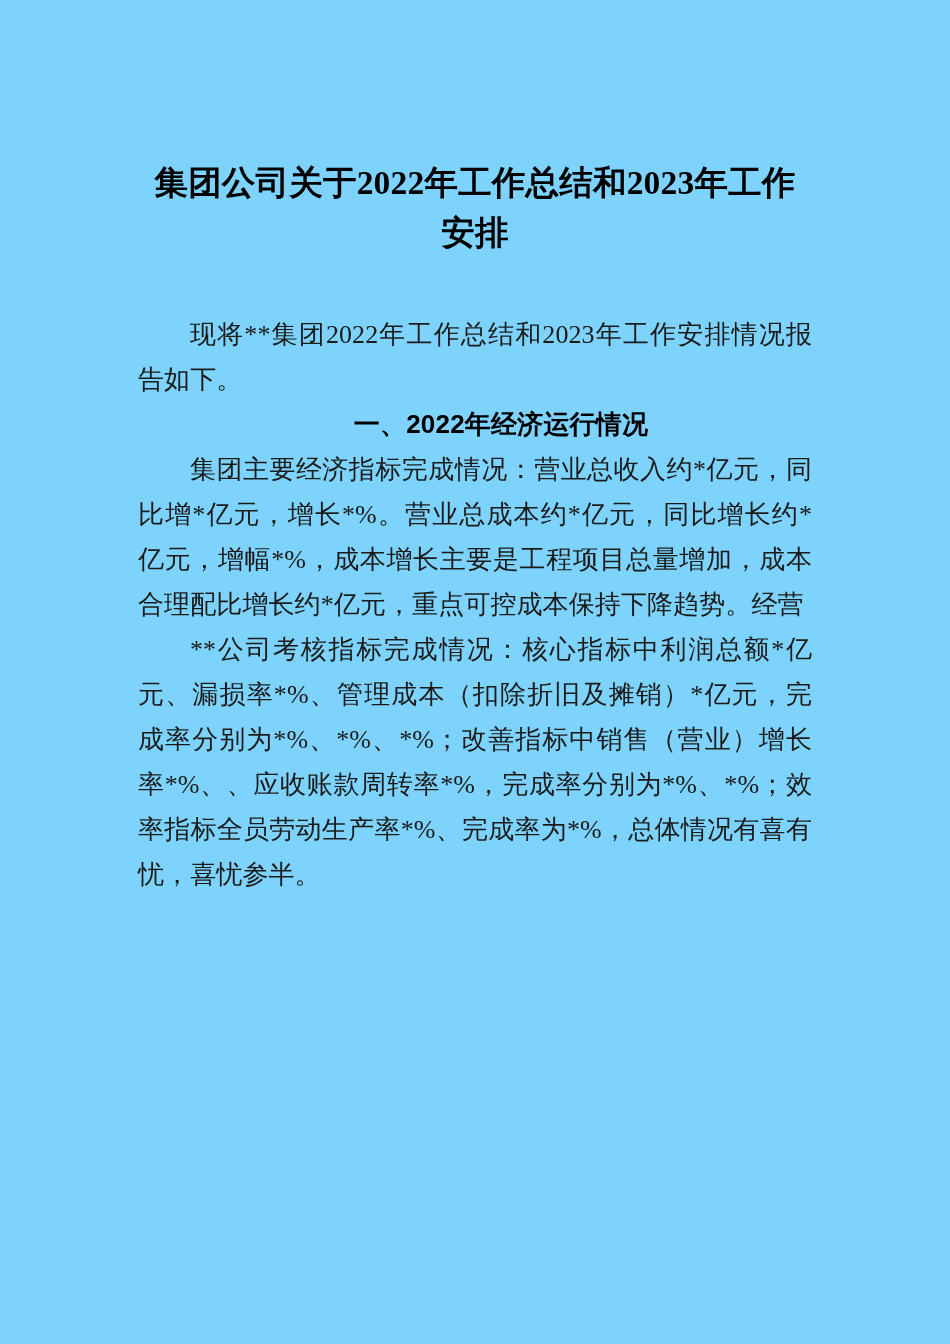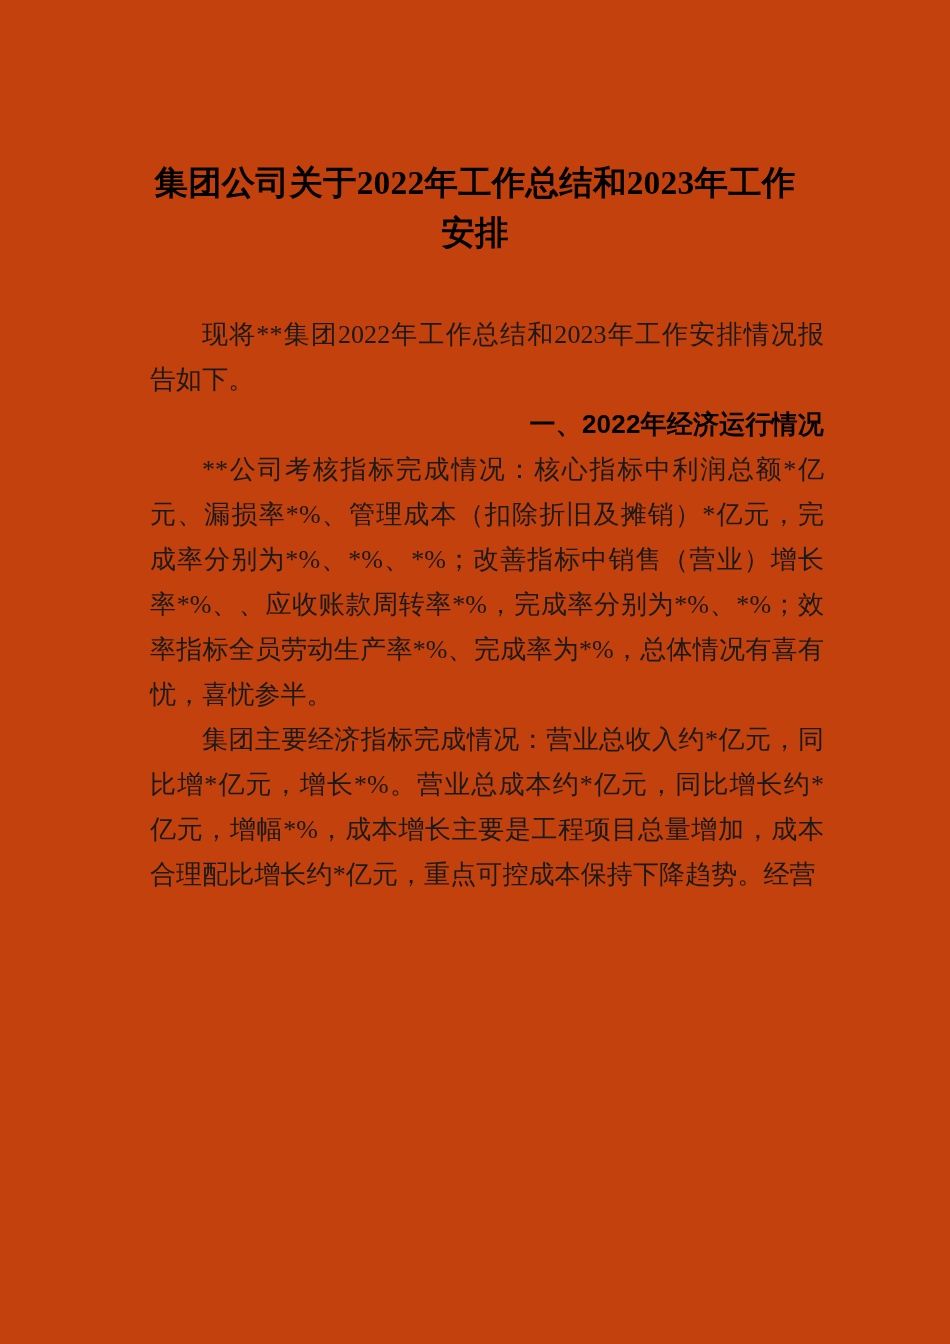--- a/index.html
+++ b/index.html
@@ -6,21 +6,21 @@
   html, body {
     margin: 0;
     padding: 0;
     background: #ffffff;
   }
 
   .page {
     position: relative;
     width: 950px;
     height: 1344px;
-    background: #c2410c;
+    background: #7dd3fc;
     margin: 0 auto;
     overflow: hidden;
     box-sizing: border-box;
   }
 
   .content {
     position: absolute;
     left: 138px;
     top: 0;
     width: 674px;
@@ -41,21 +41,21 @@
     line-height: 50px;
     color: #000000;
     letter-spacing: 0.2px;
     -webkit-font-smoothing: antialiased;
   }
 
   
   .body-block {
     position: absolute;
     top: 312px;
-    left: 12px;
+    left: 0;
     width: 674px;
   }
 
   p.para {
     margin: 0;
     padding: 0;
     font-family: "Liberation Serif", "DejaVu Serif", serif;
     font-size: 26px;
     line-height: 45px;
     color: #1a1a1a;
@@ -66,37 +66,37 @@
     font-weight: 400;
   }
 
   p.section-heading {
     margin: 0;
     padding: 0;
     font-family: "Liberation Sans", "DejaVu Sans", sans-serif;
     font-size: 26px;
     line-height: 45px;
     color: #000000;
-    text-align: right;
+    text-align: center;
     text-indent: 2em;
     font-weight: 600;
     letter-spacing: 0.2px;
   }
 </style>
 </head>
 <body>
 
 <div class="page">
   <div class="content">
 
     <h1 class="doc-title">
       <span>集团公司关于2022年工作总结和2023年工</span><wbr><span>作安排</span>
     </h1>
 
     <div class="body-block">
       <p class="para">现将**集团2022年工作总结和2023年工作安排情况报告如下。</p>
       <p class="section-heading">一、2022年经济运行情况</p>
+      <p class="para">集团主要经济指标完成情况：营业总收入约*亿元，同比增*亿元，增长*%。营业总成本约*亿元，同比增长约*亿元，增幅*%，成本增长主要是工程项目总量增加，成本合理配比增长约*亿元，重点可控成本保持下降趋势。经营</p>
       <p class="para">**公司考核指标完成情况：核心指标中利润总额*亿元、漏损率*%、管理成本（扣除折旧及摊销）*亿元，完成率分别为*%、*%、*%；改善指标中销售（营业）增长率*%、、应收账款周转率*%，完成率分别为*%、*%；效率指标全员劳动生产率*%、完成率为*%，总体情况有喜有忧，喜忧参半。</p>
-      <p class="para">集团主要经济指标完成情况：营业总收入约*亿元，同比增*亿元，增长*%。营业总成本约*亿元，同比增长约*亿元，增幅*%，成本增长主要是工程项目总量增加，成本合理配比增长约*亿元，重点可控成本保持下降趋势。经营</p>
     </div>
 
   </div>
 </div>
 
 </body></html>

